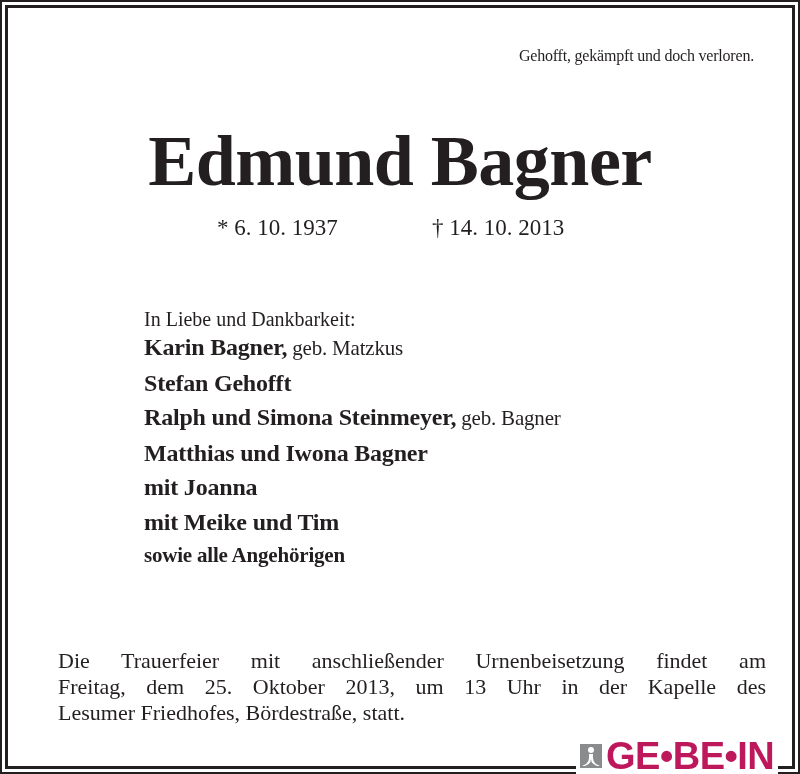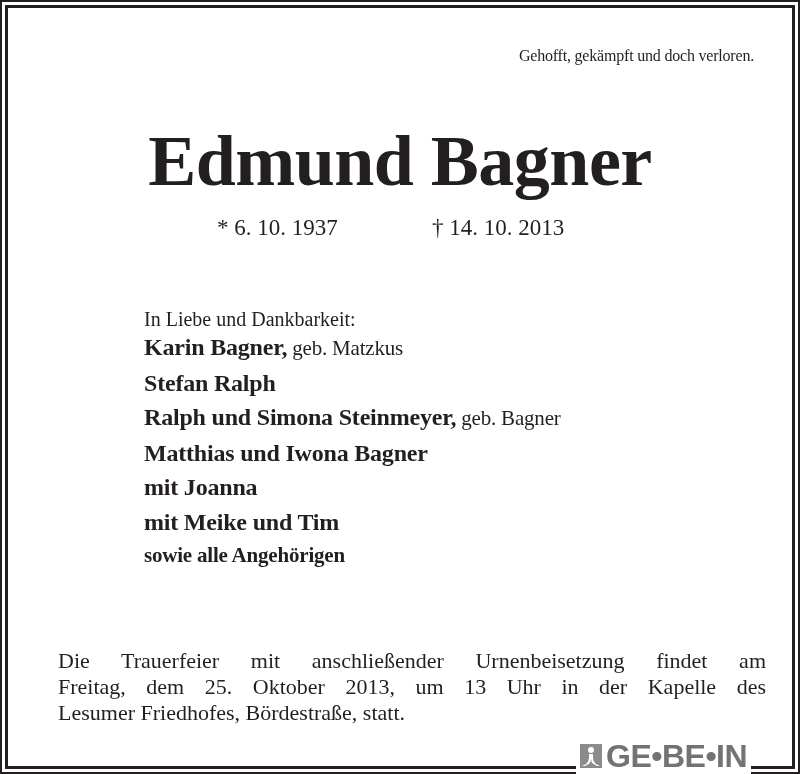--- a/index.html
+++ b/index.html
@@ -21,40 +21,40 @@
     .mourners li .note { font-weight: normal; font-size: 21px; }
     .mourners li.small { font-size: 21px; line-height: 33px; }
     .ceremony { position: absolute; left: 46px; top: 648px; width: 708px; font-size: 22px;
                 line-height: 26px; text-align: justify; margin-left: 12px; }
     .ceremony .line { display: block; text-align: justify; text-align-last: justify; }
     .ceremony .line.last { text-align-last: left; }
     .logo { position: absolute; left: 576px; top: 738px; height: 36px; background: #ffffff;
             display: flex; align-items: center; padding: 0 4px 0 4px; }
     .logo-icon { width: 22px; height: 24px; margin-right: 4px; }
     .logo-text { font-family: "Liberation Sans", "DejaVu Sans", sans-serif; font-weight: bold;
-                 font-size: 32px; color: #737373; letter-spacing: -0.5px; line-height: 1; }
+                 font-size: 38px; color: #be185d; letter-spacing: -0.5px; line-height: 1; }
   </style>
 </head>
 <body>
 
 <div class="frame-outer"></div>
 <div class="frame-inner"></div>
 
 <div class="motto">Gehofft, gekämpft und doch verloren.</div>
 
 <div class="name">Edmund Bagner</div>
 
 <div class="dates born">* 6. 10. 1937</div>
 <div class="dates died">† 14. 10. 2013</div>
 
 <div class="intro">In Liebe und Dankbarkeit:</div>
 
 <ul class="mourners">
   <li><span>Karin Bagner,</span><span class="note"> geb. Matzkus</span></li>
-  <li><span>Stefan Ralph</span></li>
+  <li><span>Stefan Gehofft</span></li>
   <li><span>Ralph und Simona Steinmeyer,</span><span class="note"> geb. Bagner</span></li>
   <li><span>Matthias und Iwona Bagner</span></li>
   <li><span>mit Joanna</span></li>
   <li><span>mit Meike und Tim</span></li>
   <li class="small"><span>sowie alle Angehörigen</span></li>
 </ul>
 
 <div class="ceremony">
   <span class="line">Die Trauerfeier mit anschließender Urnenbeisetzung findet am</span>
   <span class="line">Freitag, dem 25. Oktober 2013, um 13 Uhr in der Kapelle des</span>

